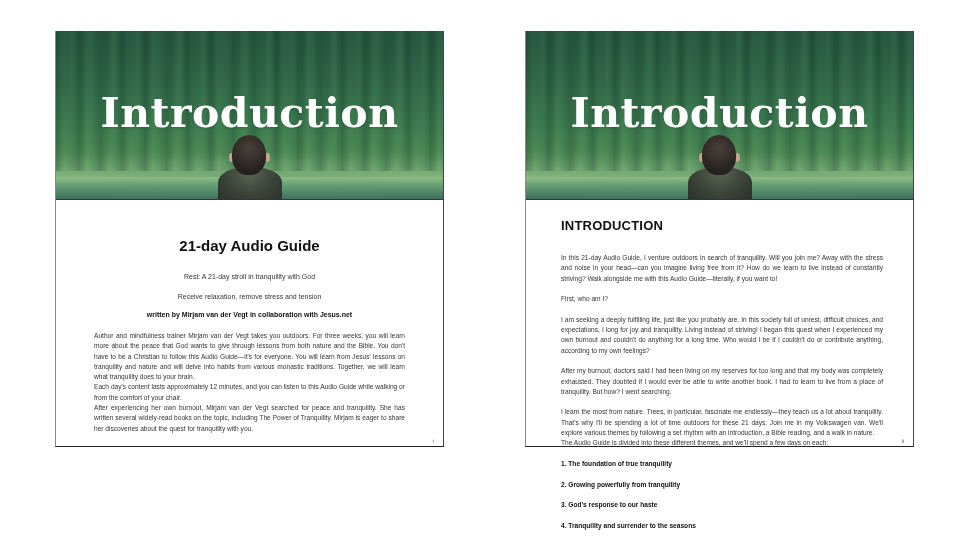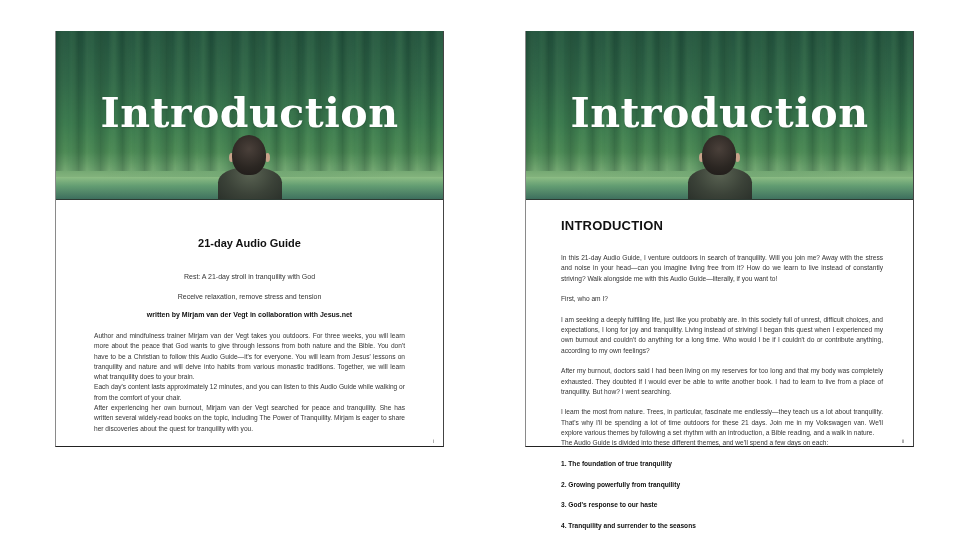--- a/index.html
+++ b/index.html
@@ -20,21 +20,21 @@
   }
   .hero .lake { position:absolute; left:0; right:0; bottom:0; height:22px; background:linear-gradient(180deg, #8fbf86 0%, #5e9a70 40%, #3d6f5e 100%); opacity:0.9; }
   .hero .person { position:absolute; left:50%; transform:translateX(-50%); bottom:0; width:64px; height:64px; }
   .hero .head { position:absolute; left:14px; top:0; width:34px; height:40px; border-radius:50% 50% 45% 45%; background:radial-gradient(circle at 50% 35%, #4a403a 0%, #2b2622 60%, #1d1a18 100%); }
   .hero .ear-l, .hero .ear-r { position:absolute; top:18px; width:5px; height:9px; background:#c9a38b; border-radius:50%; }
   .hero .ear-l { left:11px; } .hero .ear-r { left:47px; }
   .hero .hood { position:absolute; left:0; top:32px; width:64px; height:34px; border-radius:45% 45% 0 0; background:radial-gradient(ellipse at 50% 20%, #596252 0%, #3b4238 55%, #2a302a 100%); }
   .hero-title { position:absolute; left:0; right:0; top:58px; text-align:center; color:#ffffff; font-family:"DejaVu Serif", serif; font-weight:bold; font-size:41px; letter-spacing:0.5px; text-shadow:0 1px 2px rgba(0,0,0,0.15); }
 
   .content { position:absolute; left:0; right:0; top:169px; bottom:0; color:#222; }
-  .p1-title { position:absolute; left:0; right:0; top:37px; text-align:center; font-size:11px; font-weight:bold; color:#111; }
+  .p1-title { position:absolute; left:0; right:0; top:37px; text-align:center; font-size:15px; font-weight:bold; color:#111; }
   .p1-sub { position:absolute; left:0; right:0; text-align:center; font-size:7px; color:#333; }
   .p1-sub.s1 { top:73px; }
   .p1-sub.s2 { top:93px; }
   .p1-sub.s3 { top:111px; font-weight:bold; color:#111; }
   .p1-body { position:absolute; left:38px; right:38px; top:131px; font-size:6.6px; line-height:10.3px; color:#333; text-align:justify; }
   .p1-body p { margin:0; }
 
   .p2-title { position:absolute; left:35px; top:18px; font-size:13px; font-weight:bold; color:#111; letter-spacing:0.2px; }
   .p2-body { position:absolute; left:35px; right:30px; top:53px; font-size:6.6px; line-height:10.3px; color:#333; text-align:justify; }
   .p2-body p { margin:0 0 10.3px 0; }

